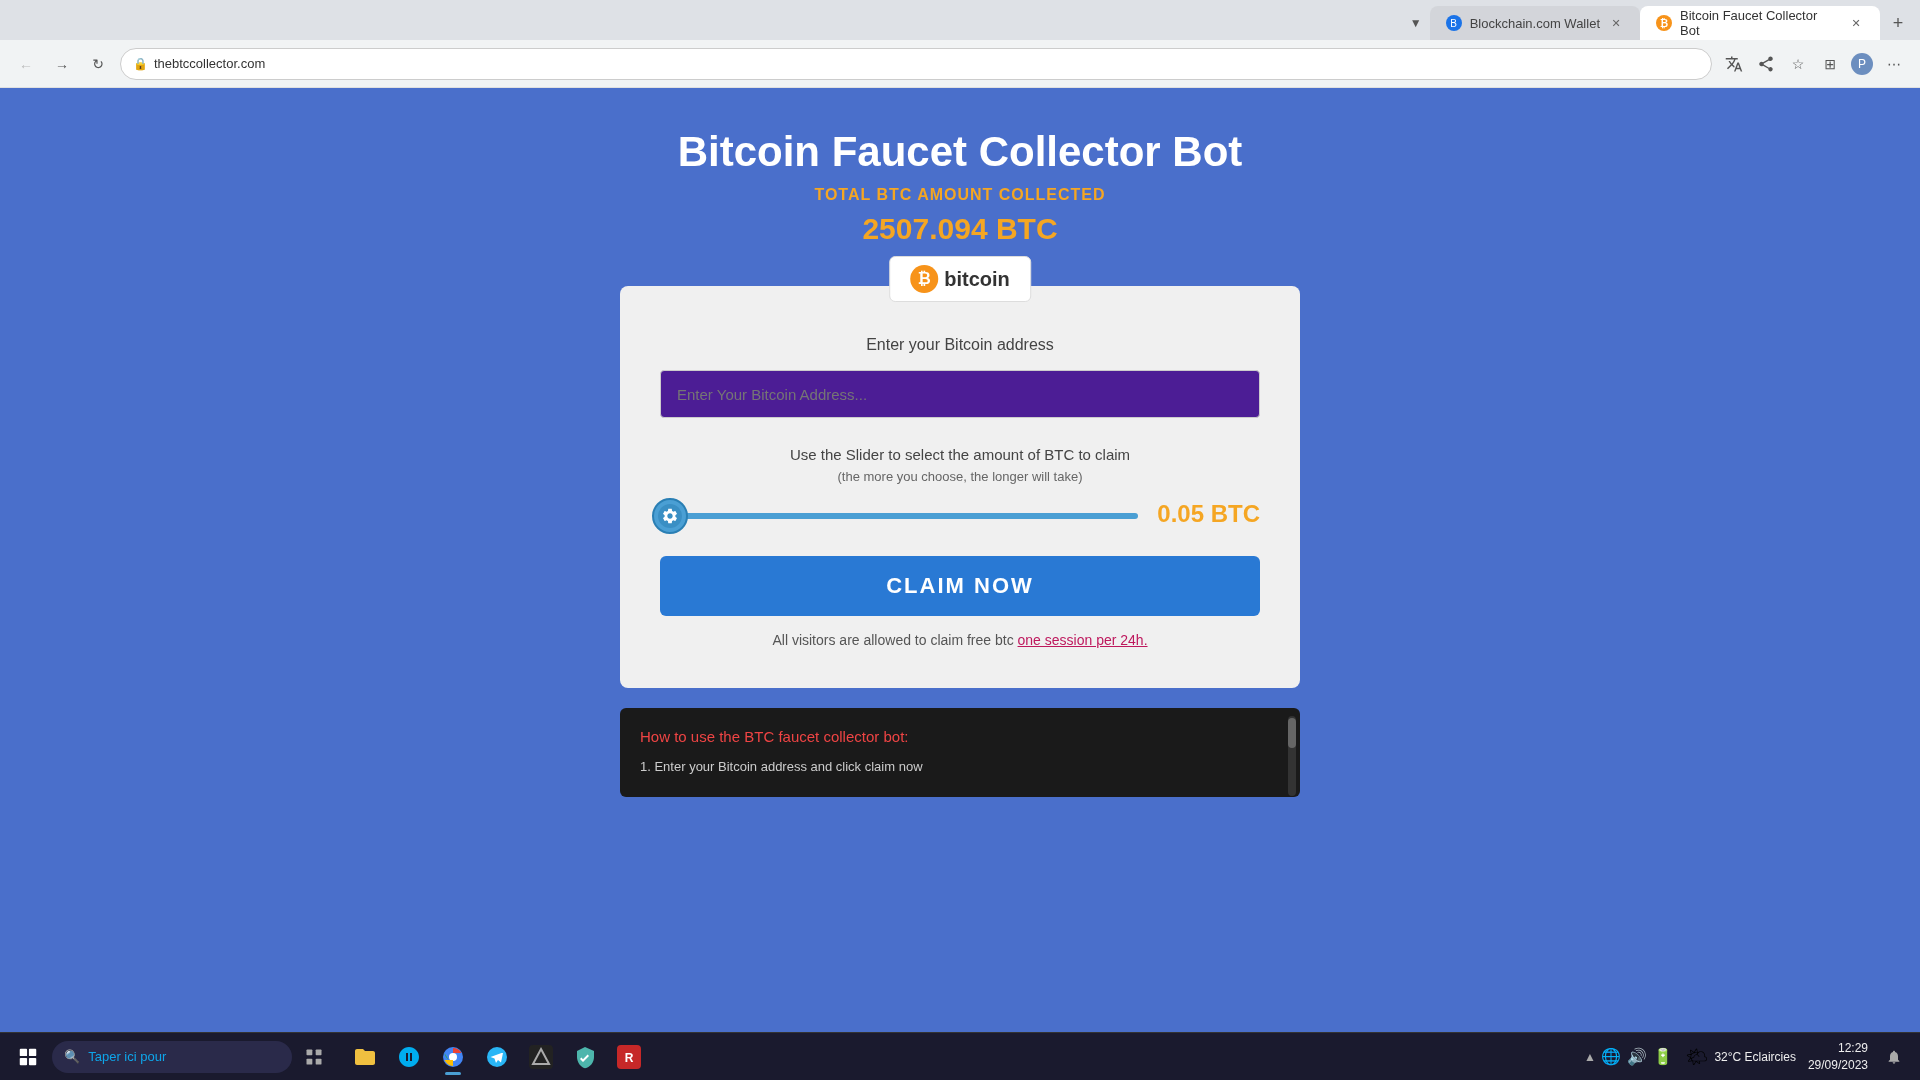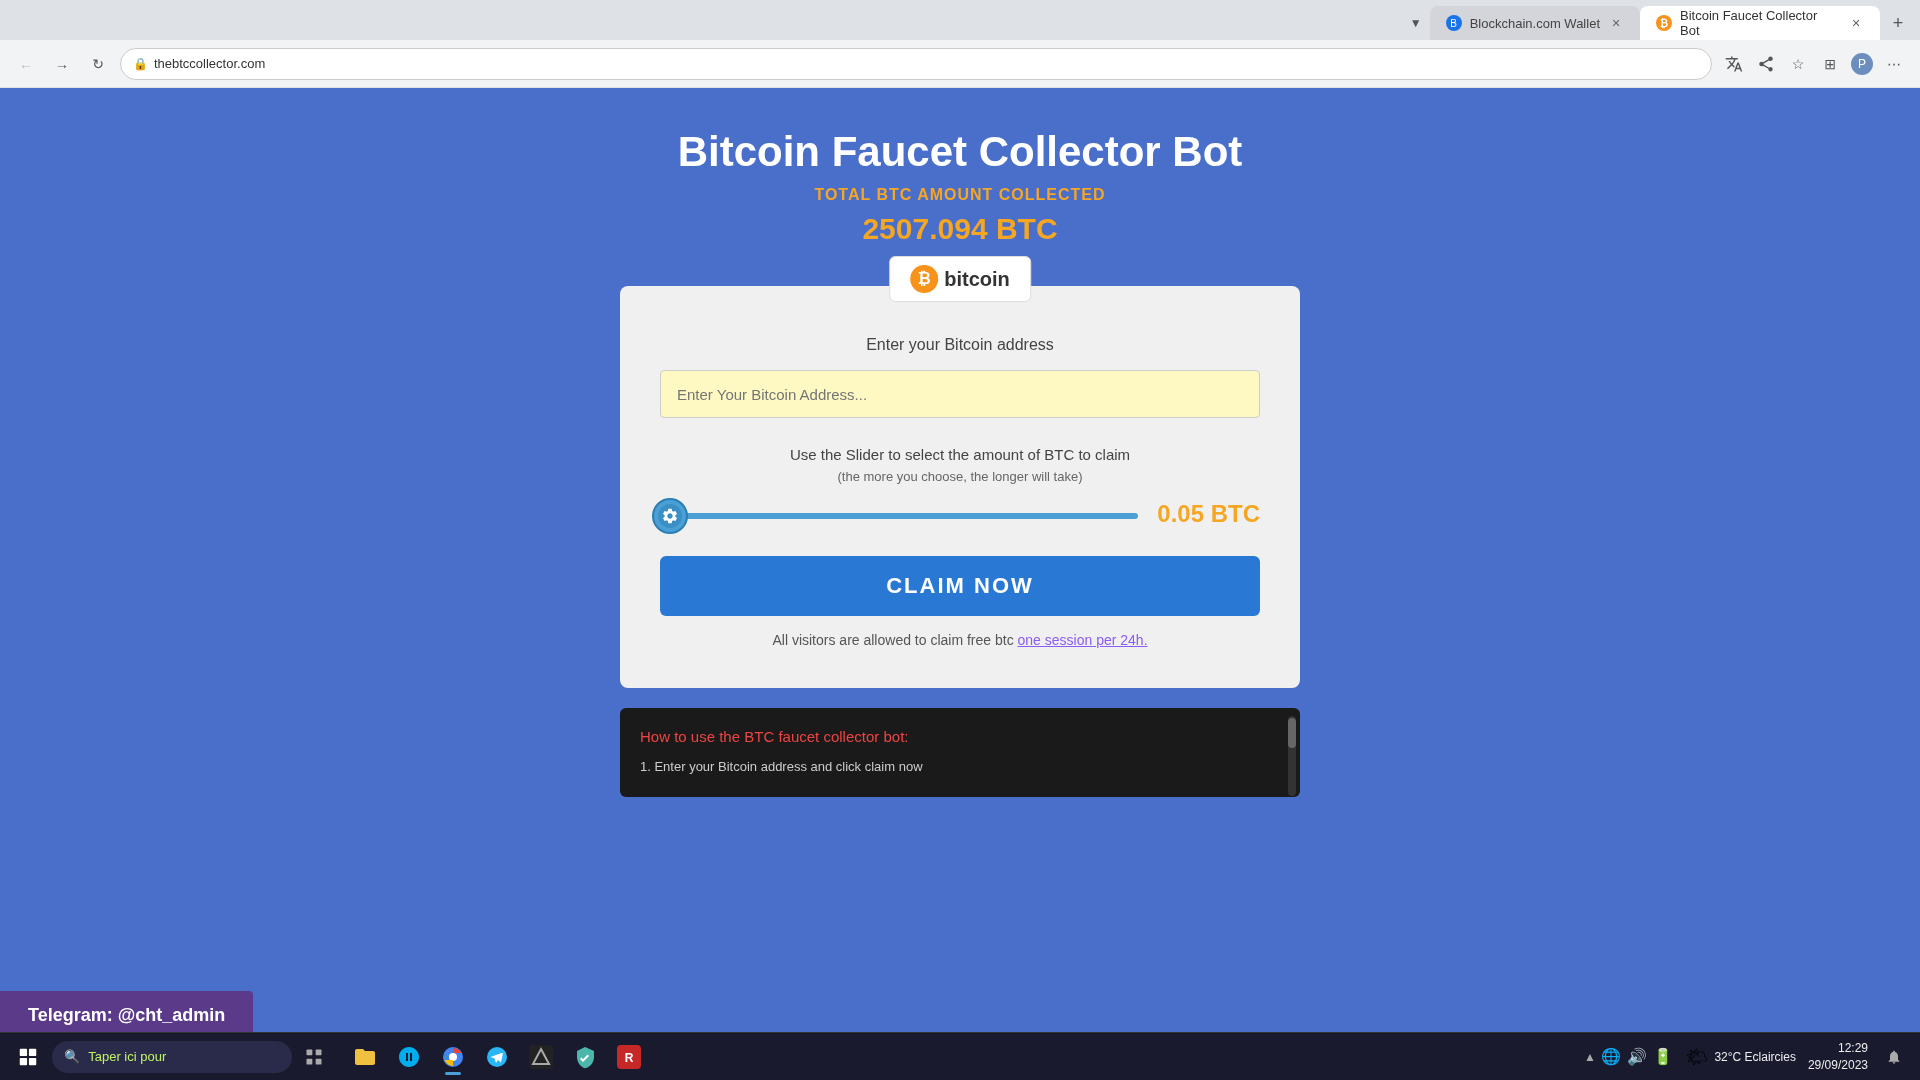--- a/index.html
+++ b/index.html
@@ -206,21 +206,21 @@
     }
 
     .btc-input {
       width: 100%;
       height: 48px;
       border: 1px solid #ccc;
       border-radius: 4px;
       padding: 0 16px;
       font-size: 15px;
       color: #888;
-      background: #fef9c3;
+      background: #4c1d95;
       outline: none;
       margin-bottom: 28px;
     }
 
     .slider-label {
       text-align: center;
       font-size: 15px;
       color: #444;
       margin-bottom: 6px;
     }
@@ -298,21 +298,21 @@
     }
 
     .session-note {
       text-align: center;
       font-size: 14px;
       color: #555;
     }
 
     .session-note a {
       text-decoration: underline;
-      color: #8b5cf6;
+      color: #be185d;
     }
 
     
     .instructions-box {
       width: 680px;
       background: #1a1a1a;
       border-radius: 6px;
       margin-top: 20px;
       padding: 20px;
       color: #fff;
@@ -394,21 +394,21 @@
       border-radius: 20px;
       height: 32px;
       display: flex;
       align-items: center;
       padding: 0 12px;
       gap: 8px;
       min-width: 240px;
     }
 
     .taskbar-search-icon { color: #aaa; font-size: 13px; }
-    .taskbar-search-text { color: #bef264; font-size: 13px; }
+    .taskbar-search-text { color: #0ea5e9; font-size: 13px; }
 
     .taskbar-widgets {
       width: 36px; height: 36px;
       display: flex; align-items: center; justify-content: center;
       cursor: pointer;
     }
 
     .taskbar-apps {
       display: flex;
       align-items: center;
@@ -566,21 +566,20 @@
     <div class="instructions-box">
       <div class="instructions-scrollbar">
         <div class="instructions-scrollbar-thumb"></div>
       </div>
       <p class="instructions-title">How to use the BTC faucet collector bot:</p>
       <p class="instructions-text">1.  Enter your Bitcoin address and click claim now</p>
     </div>
 
   </div>
 
-  <div class="telegram-banner">Telegram: @cht_admin</div>
 
   <div class="taskbar">
 
     <div class="taskbar-start">
       <svg viewBox="0 0 24 24" fill="white">
         <rect x="3" y="3" width="8" height="8" rx="1"></rect>
         <rect x="13" y="3" width="8" height="8" rx="1"></rect>
         <rect x="3" y="13" width="8" height="8" rx="1"></rect>
         <rect x="13" y="13" width="8" height="8" rx="1"></rect>
       </svg>

